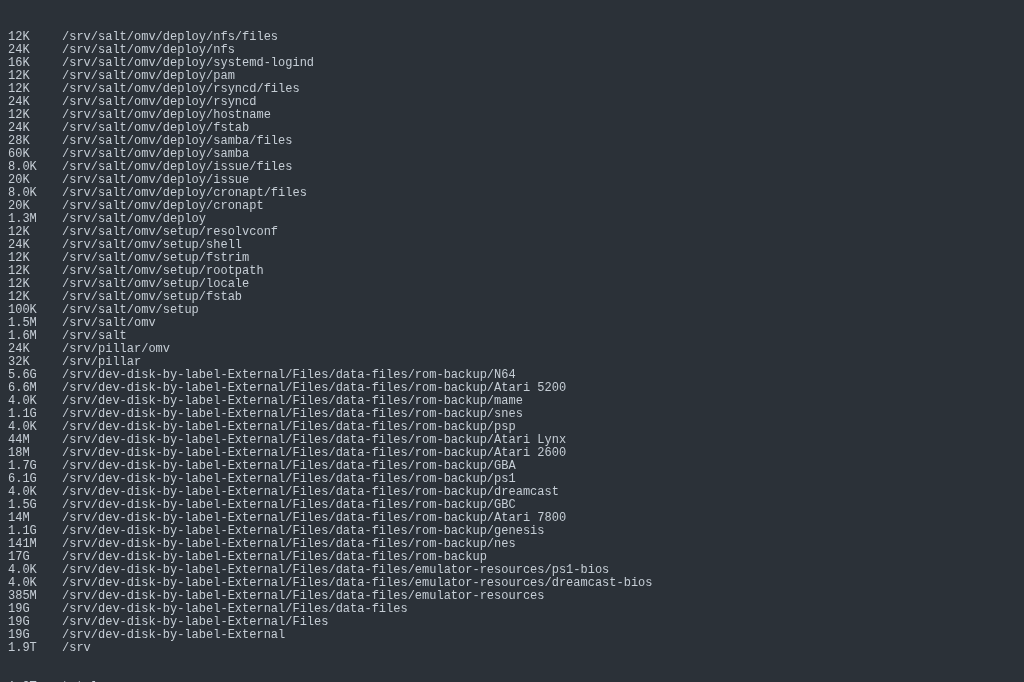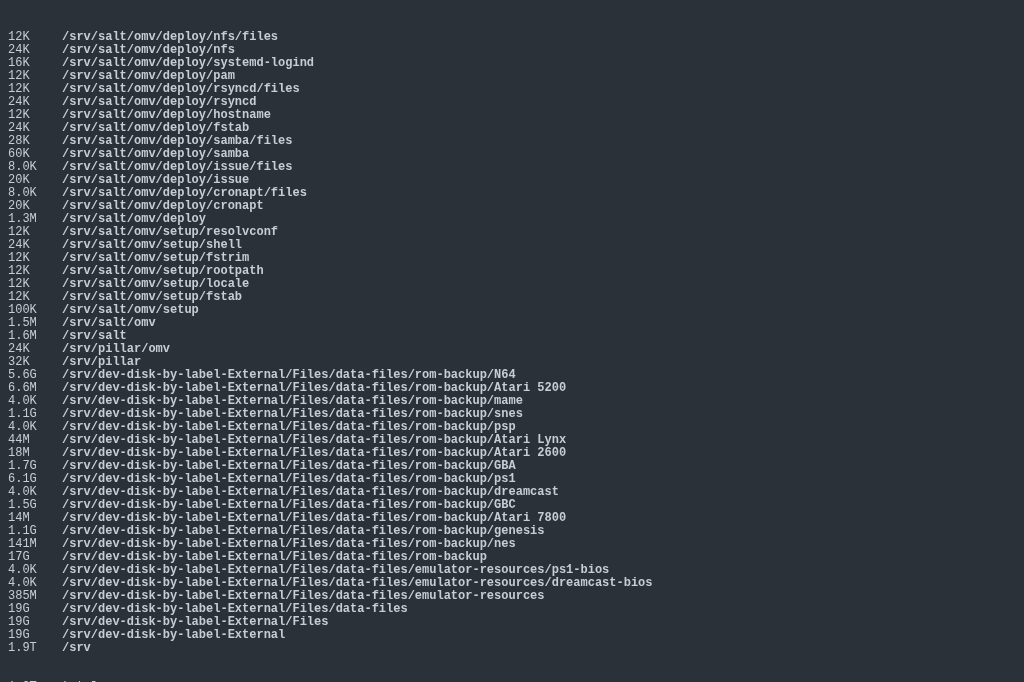--- a/index.html
+++ b/index.html
@@ -24,21 +24,20 @@
     .line {
       display: flex;
     }
     .size-col {
       display: inline-block;
       width: 54px;
       flex-shrink: 0;
     }
     .path-col {
       display: inline-block;
-      font-weight: bold;
     }
     .total-line {
       display: flex;
       position: relative;
     }
     .arrow {
       display: inline-block;
       position: relative;
       margin-left: 20px;
       width: 120px;

